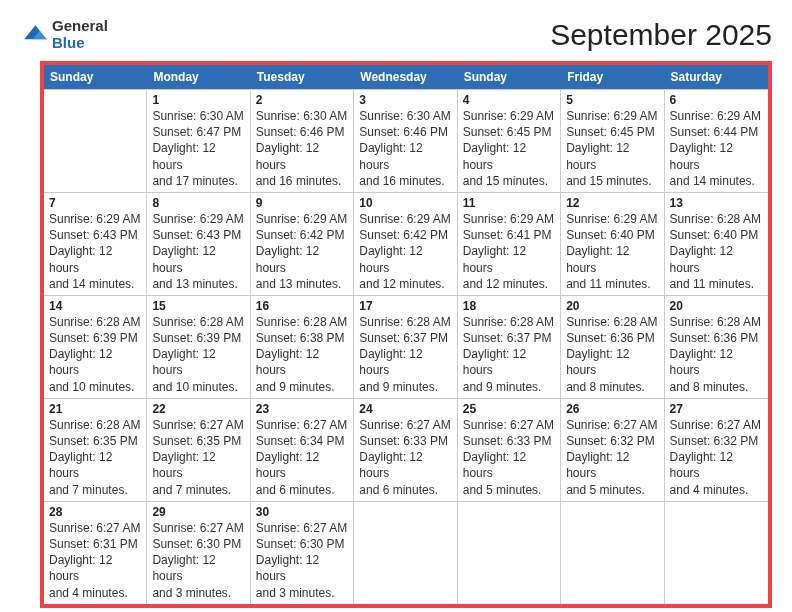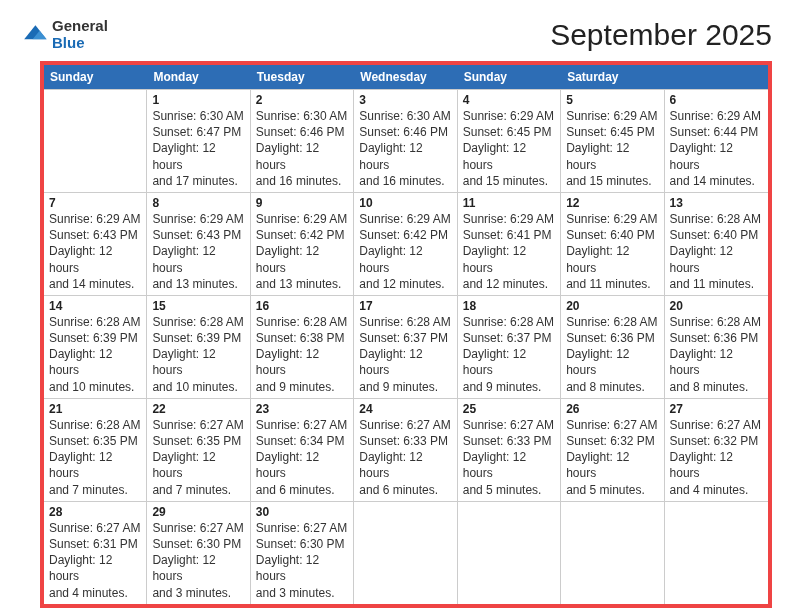--- a/index.html
+++ b/index.html
@@ -125,20 +125,21 @@
     </div>
   </div>
 
   <div class="calendar">
     <div class="cal-header">
     <div class="cal-header-cell">Sunday</div>
         <div class="cal-header-cell">Monday</div>
         <div class="cal-header-cell">Tuesday</div>
         <div class="cal-header-cell">Wednesday</div>
         <div class="cal-header-cell">Sunday</div>
+        <div class="cal-header-cell">Friday</div>
         <div class="cal-header-cell">Saturday</div>
       </div>
     <div class="cal-body">
     <div class="cal-row">
           <div class="cal-cell"></div>
           <div class="cal-cell">
             <div class="day-num">1</div>
             <div class="cell-info" style="white-space: pre-line;">Sunrise: 6:30 AM
 Sunset: 6:47 PM
 Daylight: 12 hours

